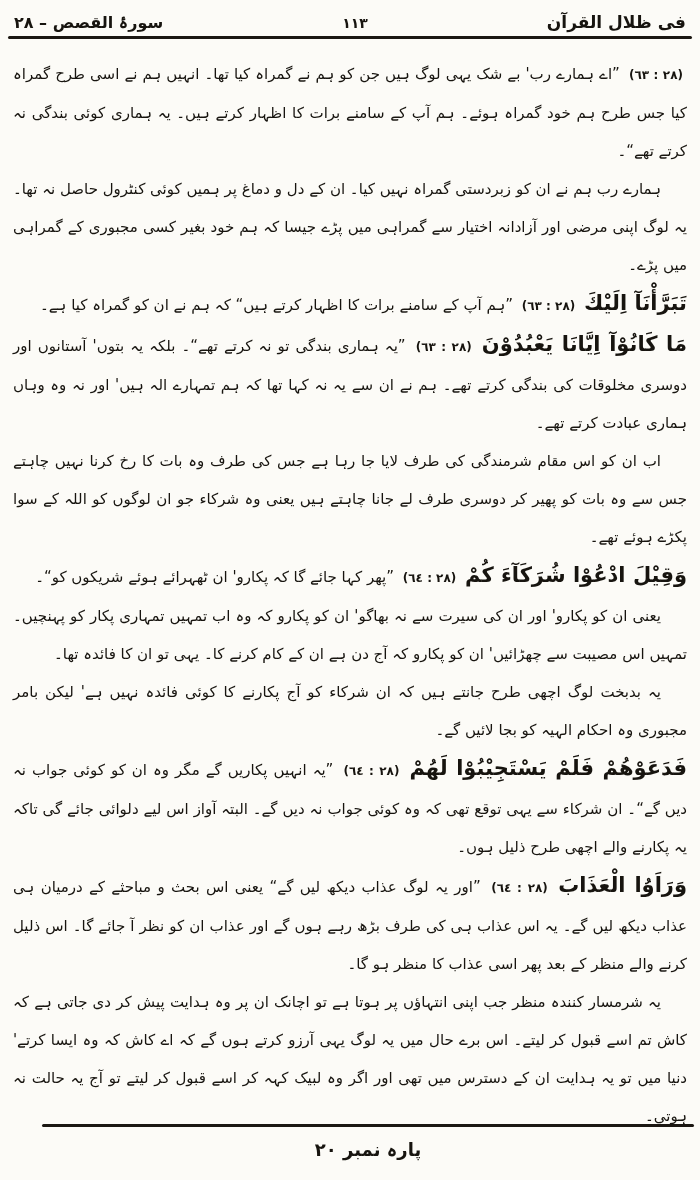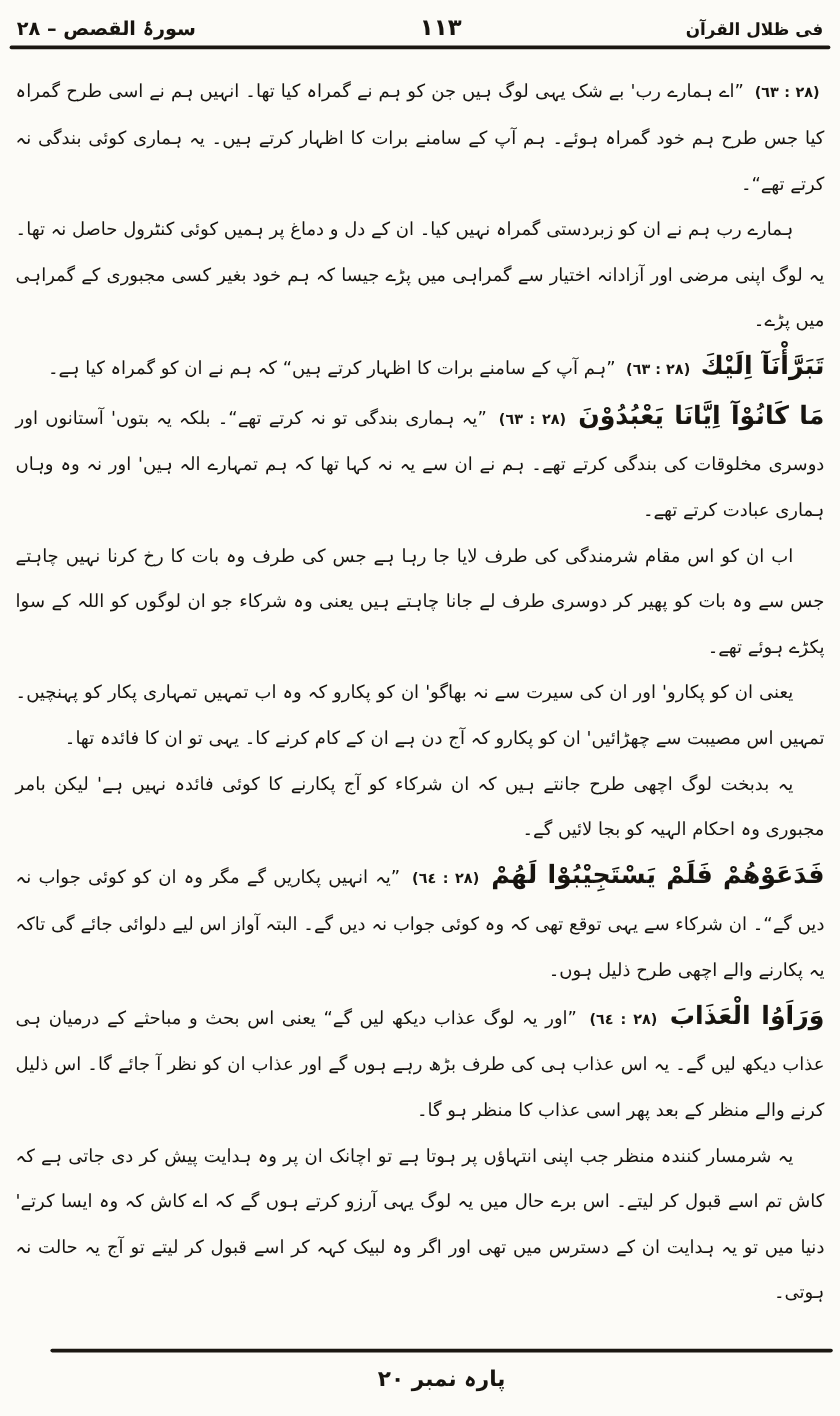--- a/index.html
+++ b/index.html
@@ -21,22 +21,22 @@
     box-sizing: border-box;
   }
   
   .header {
     display: flex;
     justify-content: space-between;
     align-items: baseline;
     padding: 12px 14px 4px 14px;
     font-weight: bold;
   }
-  .h-book   { font-size: 14px; }
-  .h-page   { font-size: 19px; letter-spacing: 1px; }
+  .h-book   { font-size: 17px; }
+  .h-page   { font-size: 14px; letter-spacing: 1px; }
   .h-surah  { font-size: 16px; }
   .rule {
     height: 3px;
     background: #1b1712;
     margin: 0 8px;
     border-radius: 2px;
   }
   
   .content {
     padding: 14px 13px 0 13px;
@@ -108,20 +108,25 @@
     <p class="para gap">
       <span class="arabic">مَا كَانُوْآ اِيَّانَا يَعْبُدُوْنَ</span>
       <span class="ref">(٢٨ : ٦٣)</span>
       <span class="urdu">”یہ ہماری بندگی تو نہ کرتے تھے“۔ بلکہ یہ بتوں' آستانوں اور دوسری مخلوقات کی بندگی کرتے تھے۔ ہم نے ان سے یہ نہ کہا تھا کہ ہم تمہارے الہ ہیں' اور نہ وہ وہاں ہماری عبادت کرتے تھے۔</span>
     </p>
 
     <p class="para indent">
       <span class="urdu">اب ان کو اس مقام شرمندگی کی طرف لایا جا رہا ہے جس کی طرف وہ بات کا رخ کرنا نہیں چاہتے جس سے وہ بات کو پھیر کر دوسری طرف لے جانا چاہتے ہیں یعنی وہ شرکاء جو ان لوگوں کو اللہ کے سوا پکڑے ہوئے تھے۔</span>
     </p>
 
+    <p class="para gap">
+      <span class="arabic">وَقِيْلَ ادْعُوْا شُرَكَآءَ كُمْ</span>
+      <span class="ref">(٢٨ : ٦٤)</span>
+      <span class="urdu">”پھر کہا جائے گا کہ پکارو' ان ٹھہرائے ہوئے شریکوں کو“۔</span>
+    </p>
 
     <p class="para indent">
       <span class="urdu">یعنی ان کو پکارو' اور ان کی سیرت سے نہ بھاگو' ان کو پکارو کہ وہ اب تمہیں تمہاری پکار کو پہنچیں۔ تمہیں اس مصیبت سے چھڑائیں' ان کو پکارو کہ آج دن ہے ان کے کام کرنے کا۔ یہی تو ان کا فائدہ تھا۔</span>
     </p>
 
     <p class="para indent">
       <span class="urdu">یہ بدبخت لوگ اچھی طرح جانتے ہیں کہ ان شرکاء کو آج پکارنے کا کوئی فائدہ نہیں ہے' لیکن بامر مجبوری وہ احکام الہیہ کو بجا لائیں گے۔</span>
     </p>
 
     <p class="para gap">

